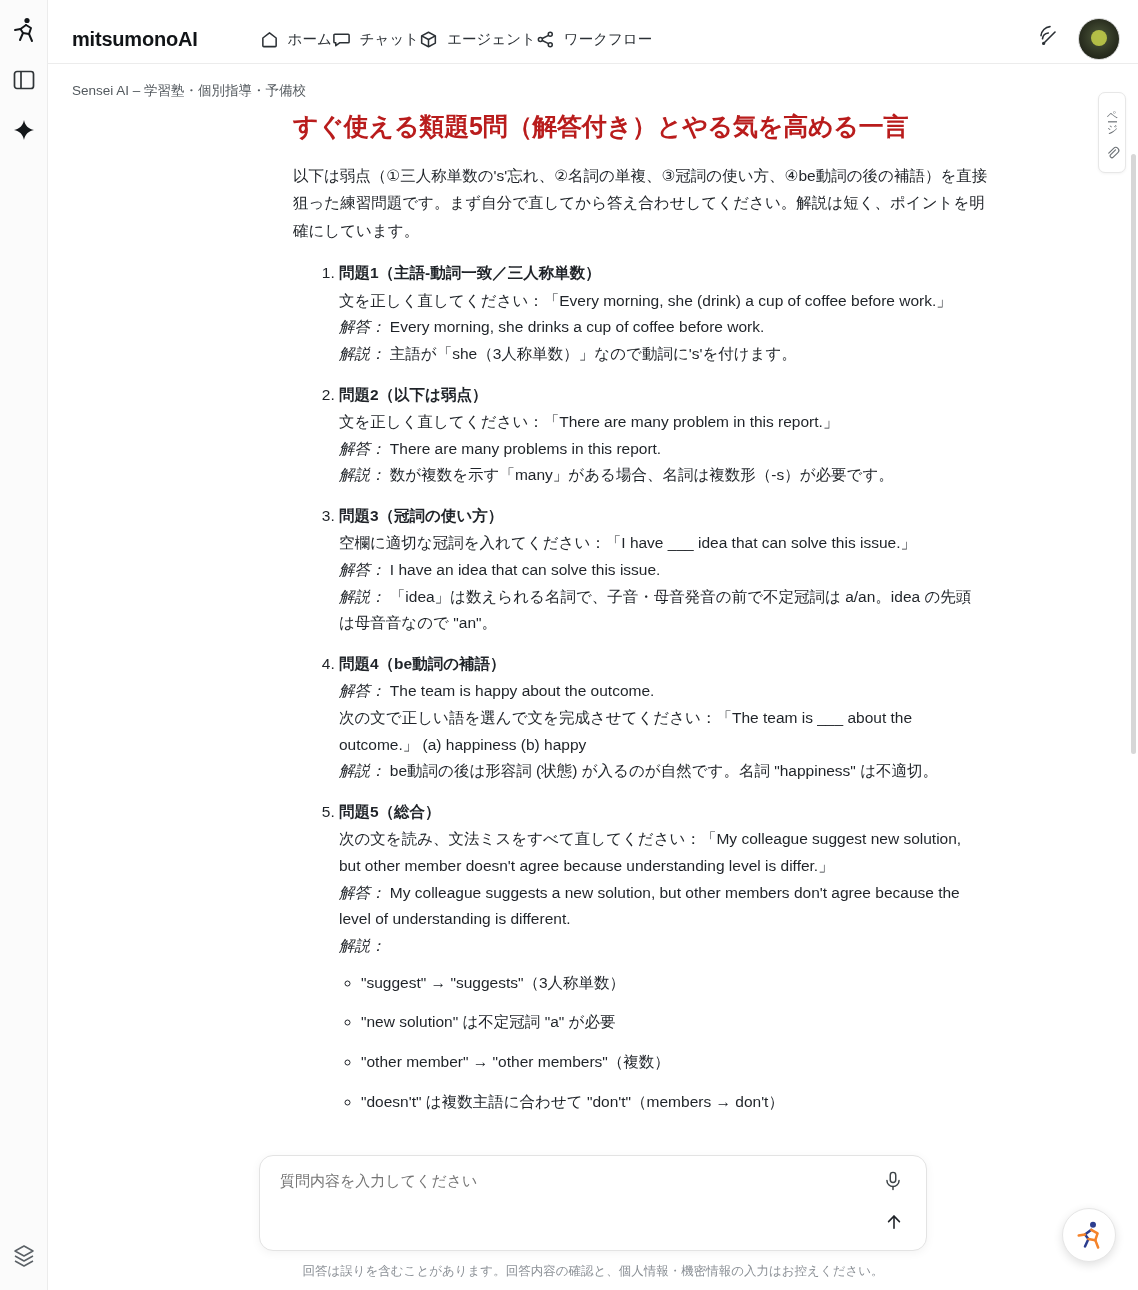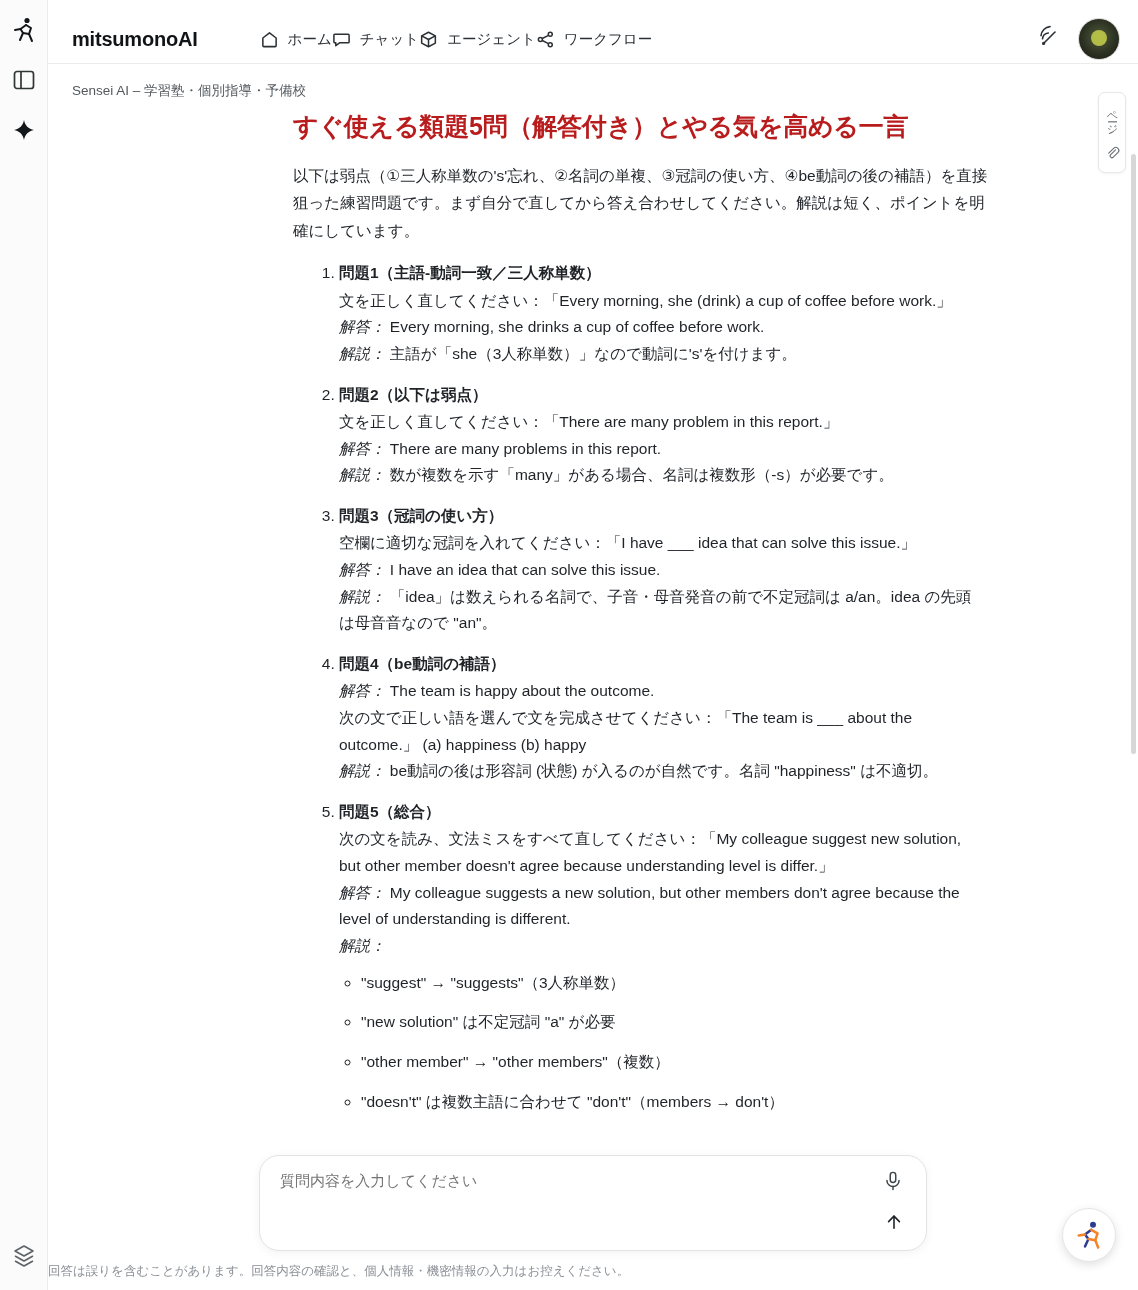--- a/index.html
+++ b/index.html
@@ -127,42 +127,42 @@
 
   
   .composer-wrap {
     position: absolute; left: 0; right: 0; bottom: 0;
     padding: 0 0 10px 0;
     background: linear-gradient(to bottom, rgba(255,255,255,0) 0%, #ffffff 28%);
   }
   .composer {
     width: 668px; margin: 0 auto;
     height: 96px;
-    border: 1px solid #e3e3e3; border-radius: 20px;
+    border: 1px solid #e3e3e3; border-radius: 14px;
     background: #fff; box-shadow: 0 2px 10px rgba(0,0,0,.05);
     position: relative;
     padding: 16px 20px;
   }
   .composer .ph {
     font-size: 15px; color: #9aa0a6; border: none; outline: none;
     width: 540px; background: transparent; padding: 0;
     font-family: "Liberation Sans", "DejaVu Sans", sans-serif;
   }
   .mic {
     position: absolute; right: 20px; top: 14px;
     width: 24px; height: 24px; color: #3d4347; cursor: pointer;
   }
   .send {
     position: absolute; right: 16px; bottom: 12px;
     width: 32px; height: 32px; border-radius: 50%;
     display: flex; align-items: center; justify-content: center;
     color: #1f2328; cursor: pointer;
   }
   .disclaimer {
-    text-align: left; font-size: 12.5px; color: #8b9096;
+    text-align: center; font-size: 12.5px; color: #8b9096;
     margin-top: 12px;
   }
 
   
   .fab {
     position: absolute; right: 22px; bottom: 28px;
     width: 54px; height: 54px; border-radius: 50%;
     background: #fff; border: 1px solid #e6e6e6;
     box-shadow: 0 3px 10px rgba(0,0,0,.12);
     display: flex; align-items: center; justify-content: center;

